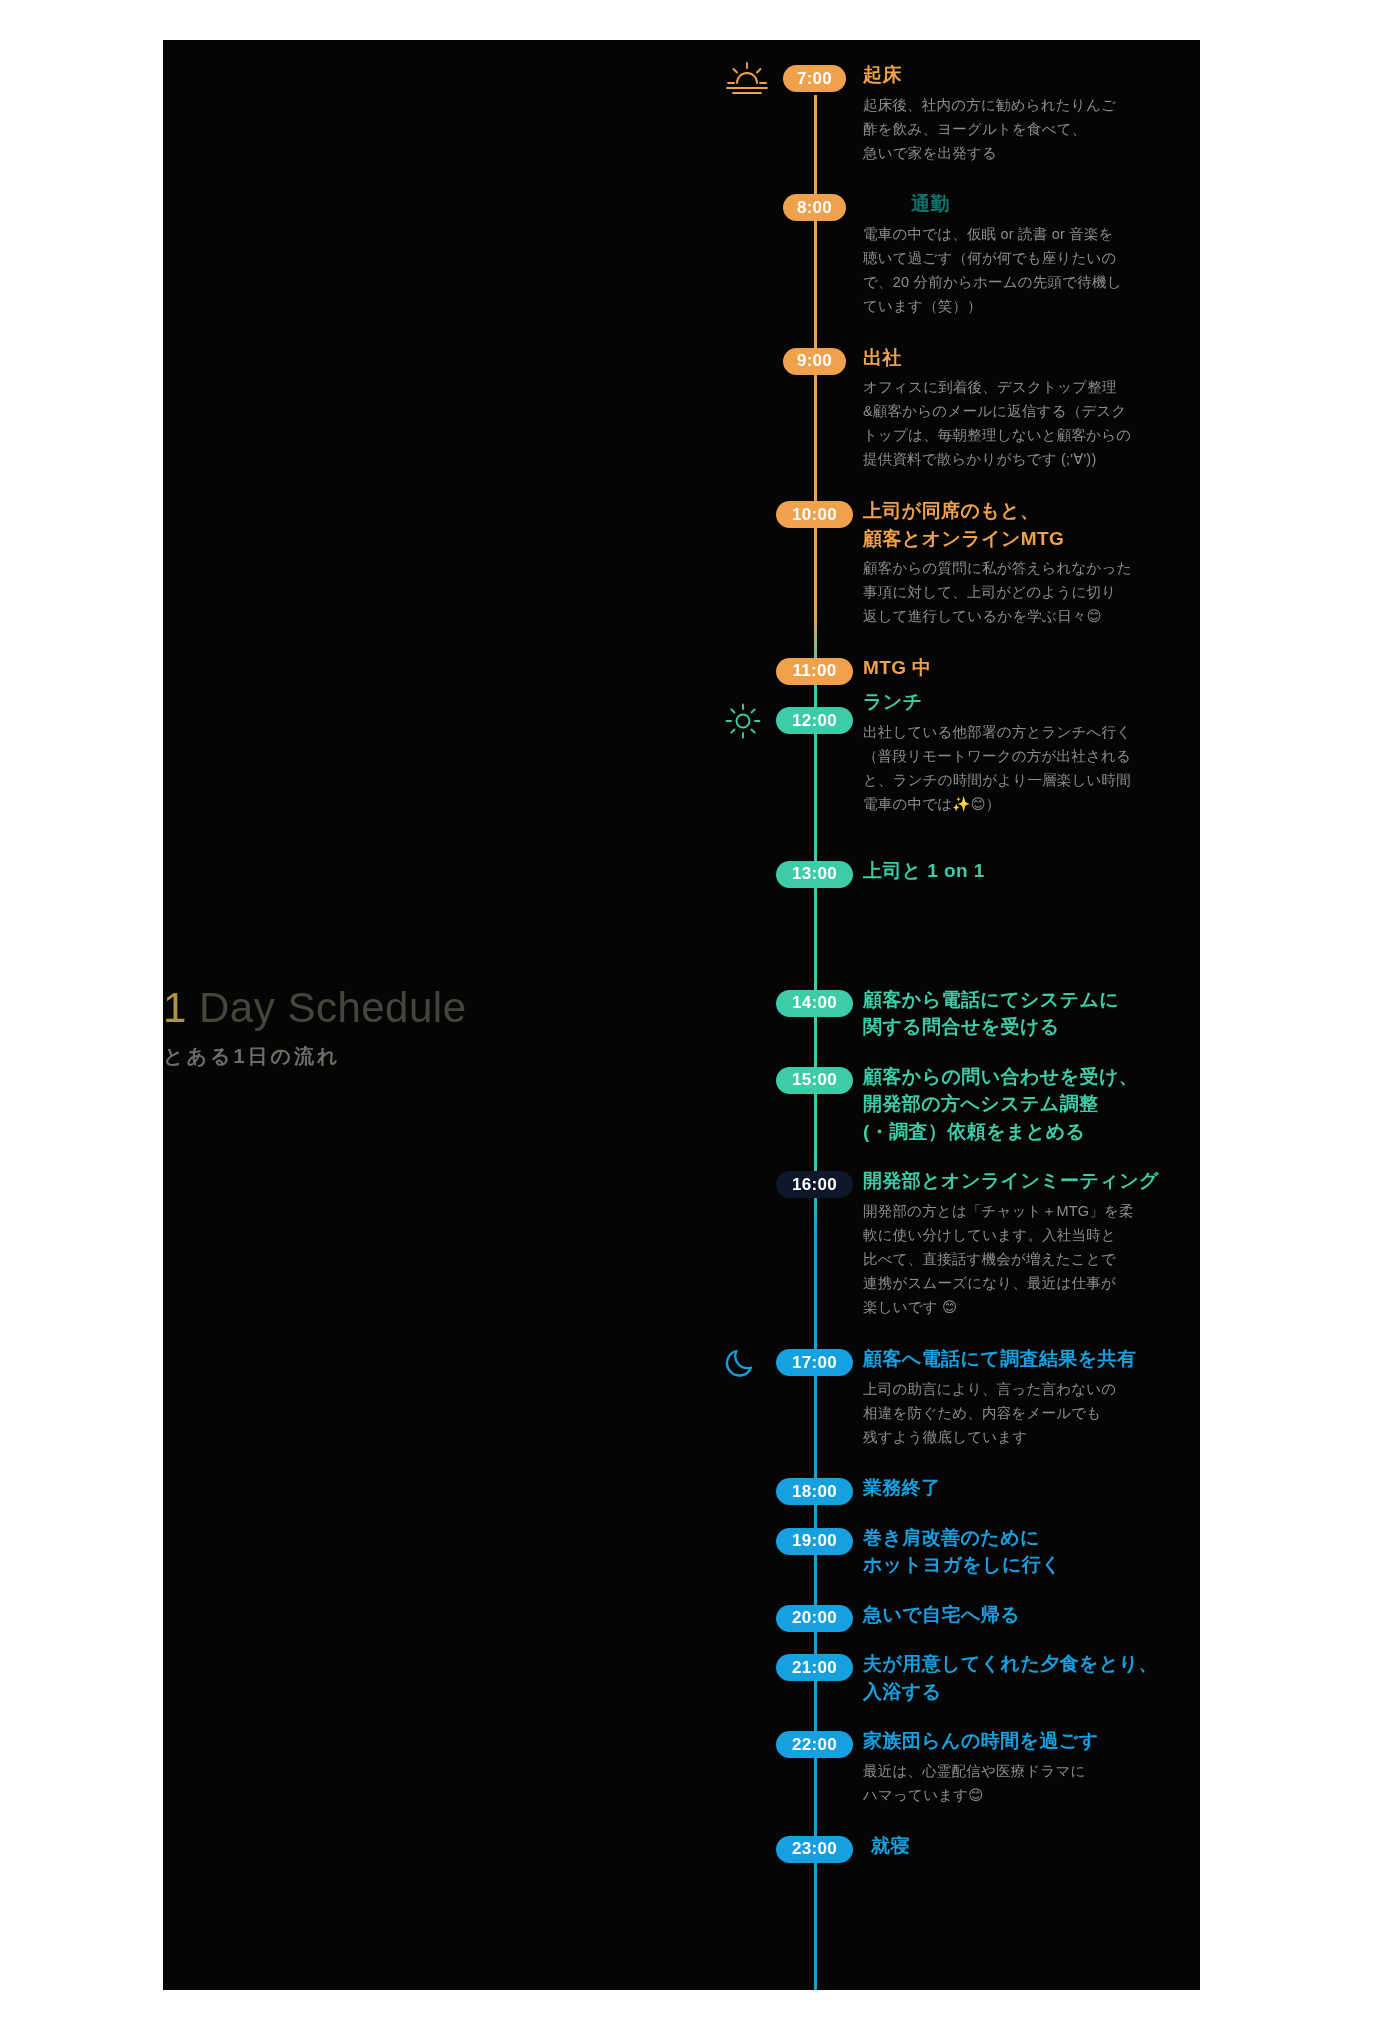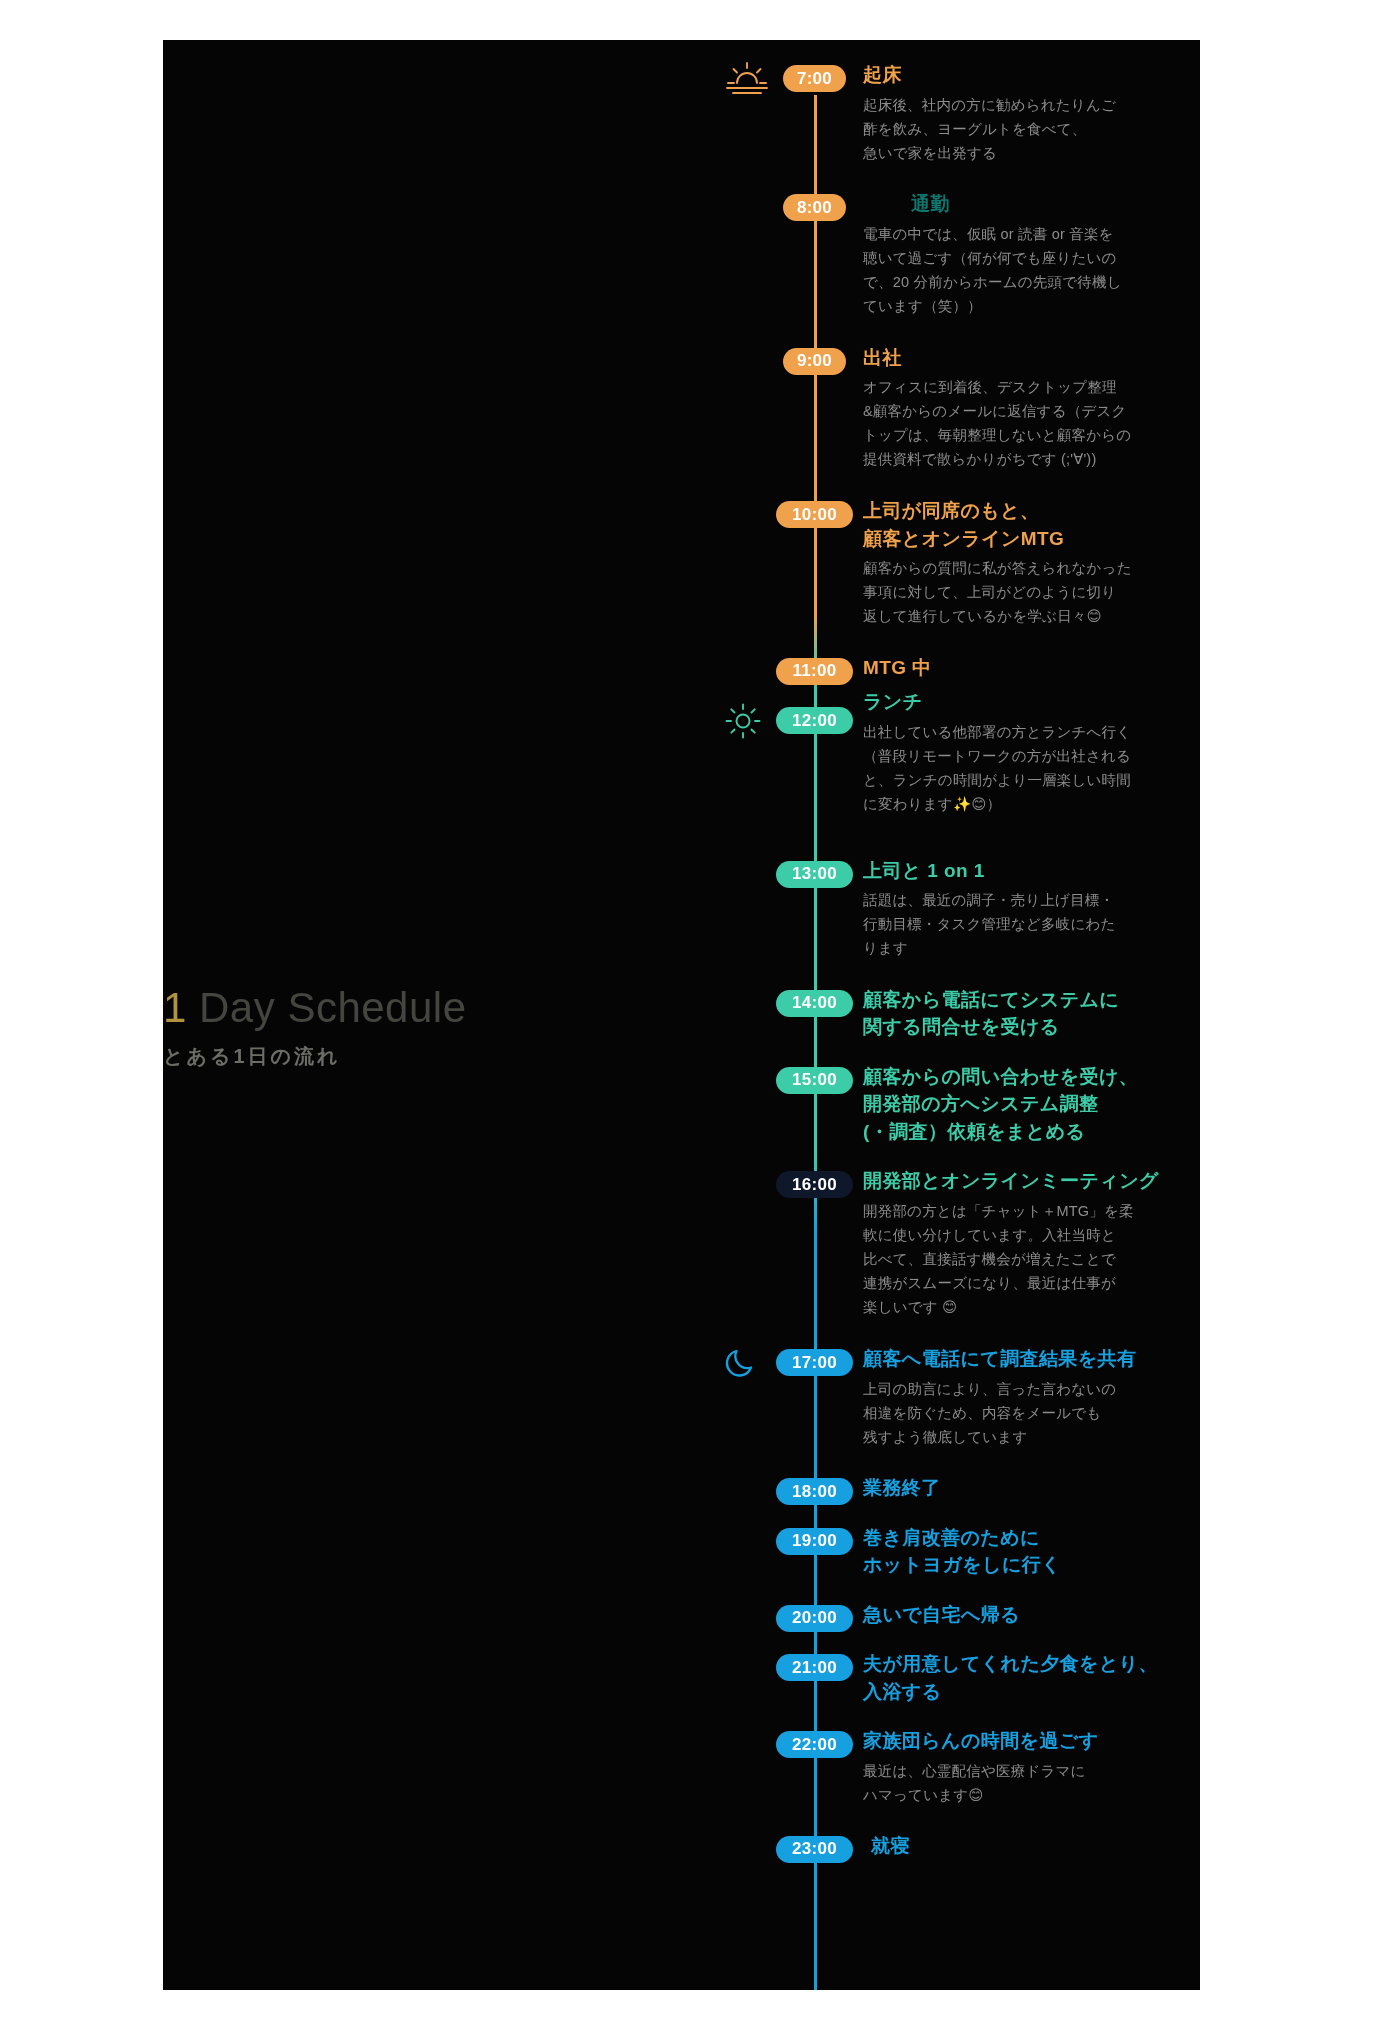--- a/index.html
+++ b/index.html
@@ -173,31 +173,26 @@
           <line x1="29.7" y1="6.3" x2="26.5" y2="9.5"></line>
           <line x1="9.5" y1="26.5" x2="6.3" y2="29.7"></line>
         </svg></div>
       <div class="badge" style="top: 667px; background: rgb(61, 204, 168);">12:00</div>
       <div class="content" style="top: 648px;">
         <div class="ttl" style="color: rgb(61, 204, 168);">ランチ</div>
         <div class="desc">
           <div>出社している他部署の方とランチへ行く</div>
           <div>（普段リモートワークの方が出社される</div>
           <div>と、ランチの時間がより一層楽しい時間</div>
-          <div>に変わります✨😊）</div>
+          <div>電車の中では✨😊）</div>
         </div>
       </div>
       <div class="badge" style="top: 820.5px; background: rgb(61, 204, 168);">13:00</div>
       <div class="content" style="top: 816.5px;">
         <div class="ttl" style="color: rgb(61, 204, 168);">上司と 1 on 1</div>
-        <div class="desc">
-          <div>話題は、最近の調子・売り上げ目標・</div>
-          <div>行動目標・タスク管理など多岐にわた</div>
-          <div>ります</div>
-        </div>
       </div>
       <div class="badge" style="top: 949.5px; background: rgb(61, 204, 168);">14:00</div>
       <div class="content" style="top: 945.5px;">
         <div class="ttl" style="color: rgb(61, 204, 168);">顧客から電話にてシステムに</div>
         <div class="ttl" style="color: rgb(61, 204, 168);">関する問合せを受ける</div>
       </div>
       <div class="badge" style="top: 1026.5px; background: rgb(61, 204, 168);">15:00</div>
       <div class="content" style="top: 1022.5px;">
         <div class="ttl" style="color: rgb(61, 204, 168);">顧客からの問い合わせを受け、</div>
         <div class="ttl" style="color: rgb(61, 204, 168);">開発部の方へシステム調整</div>

